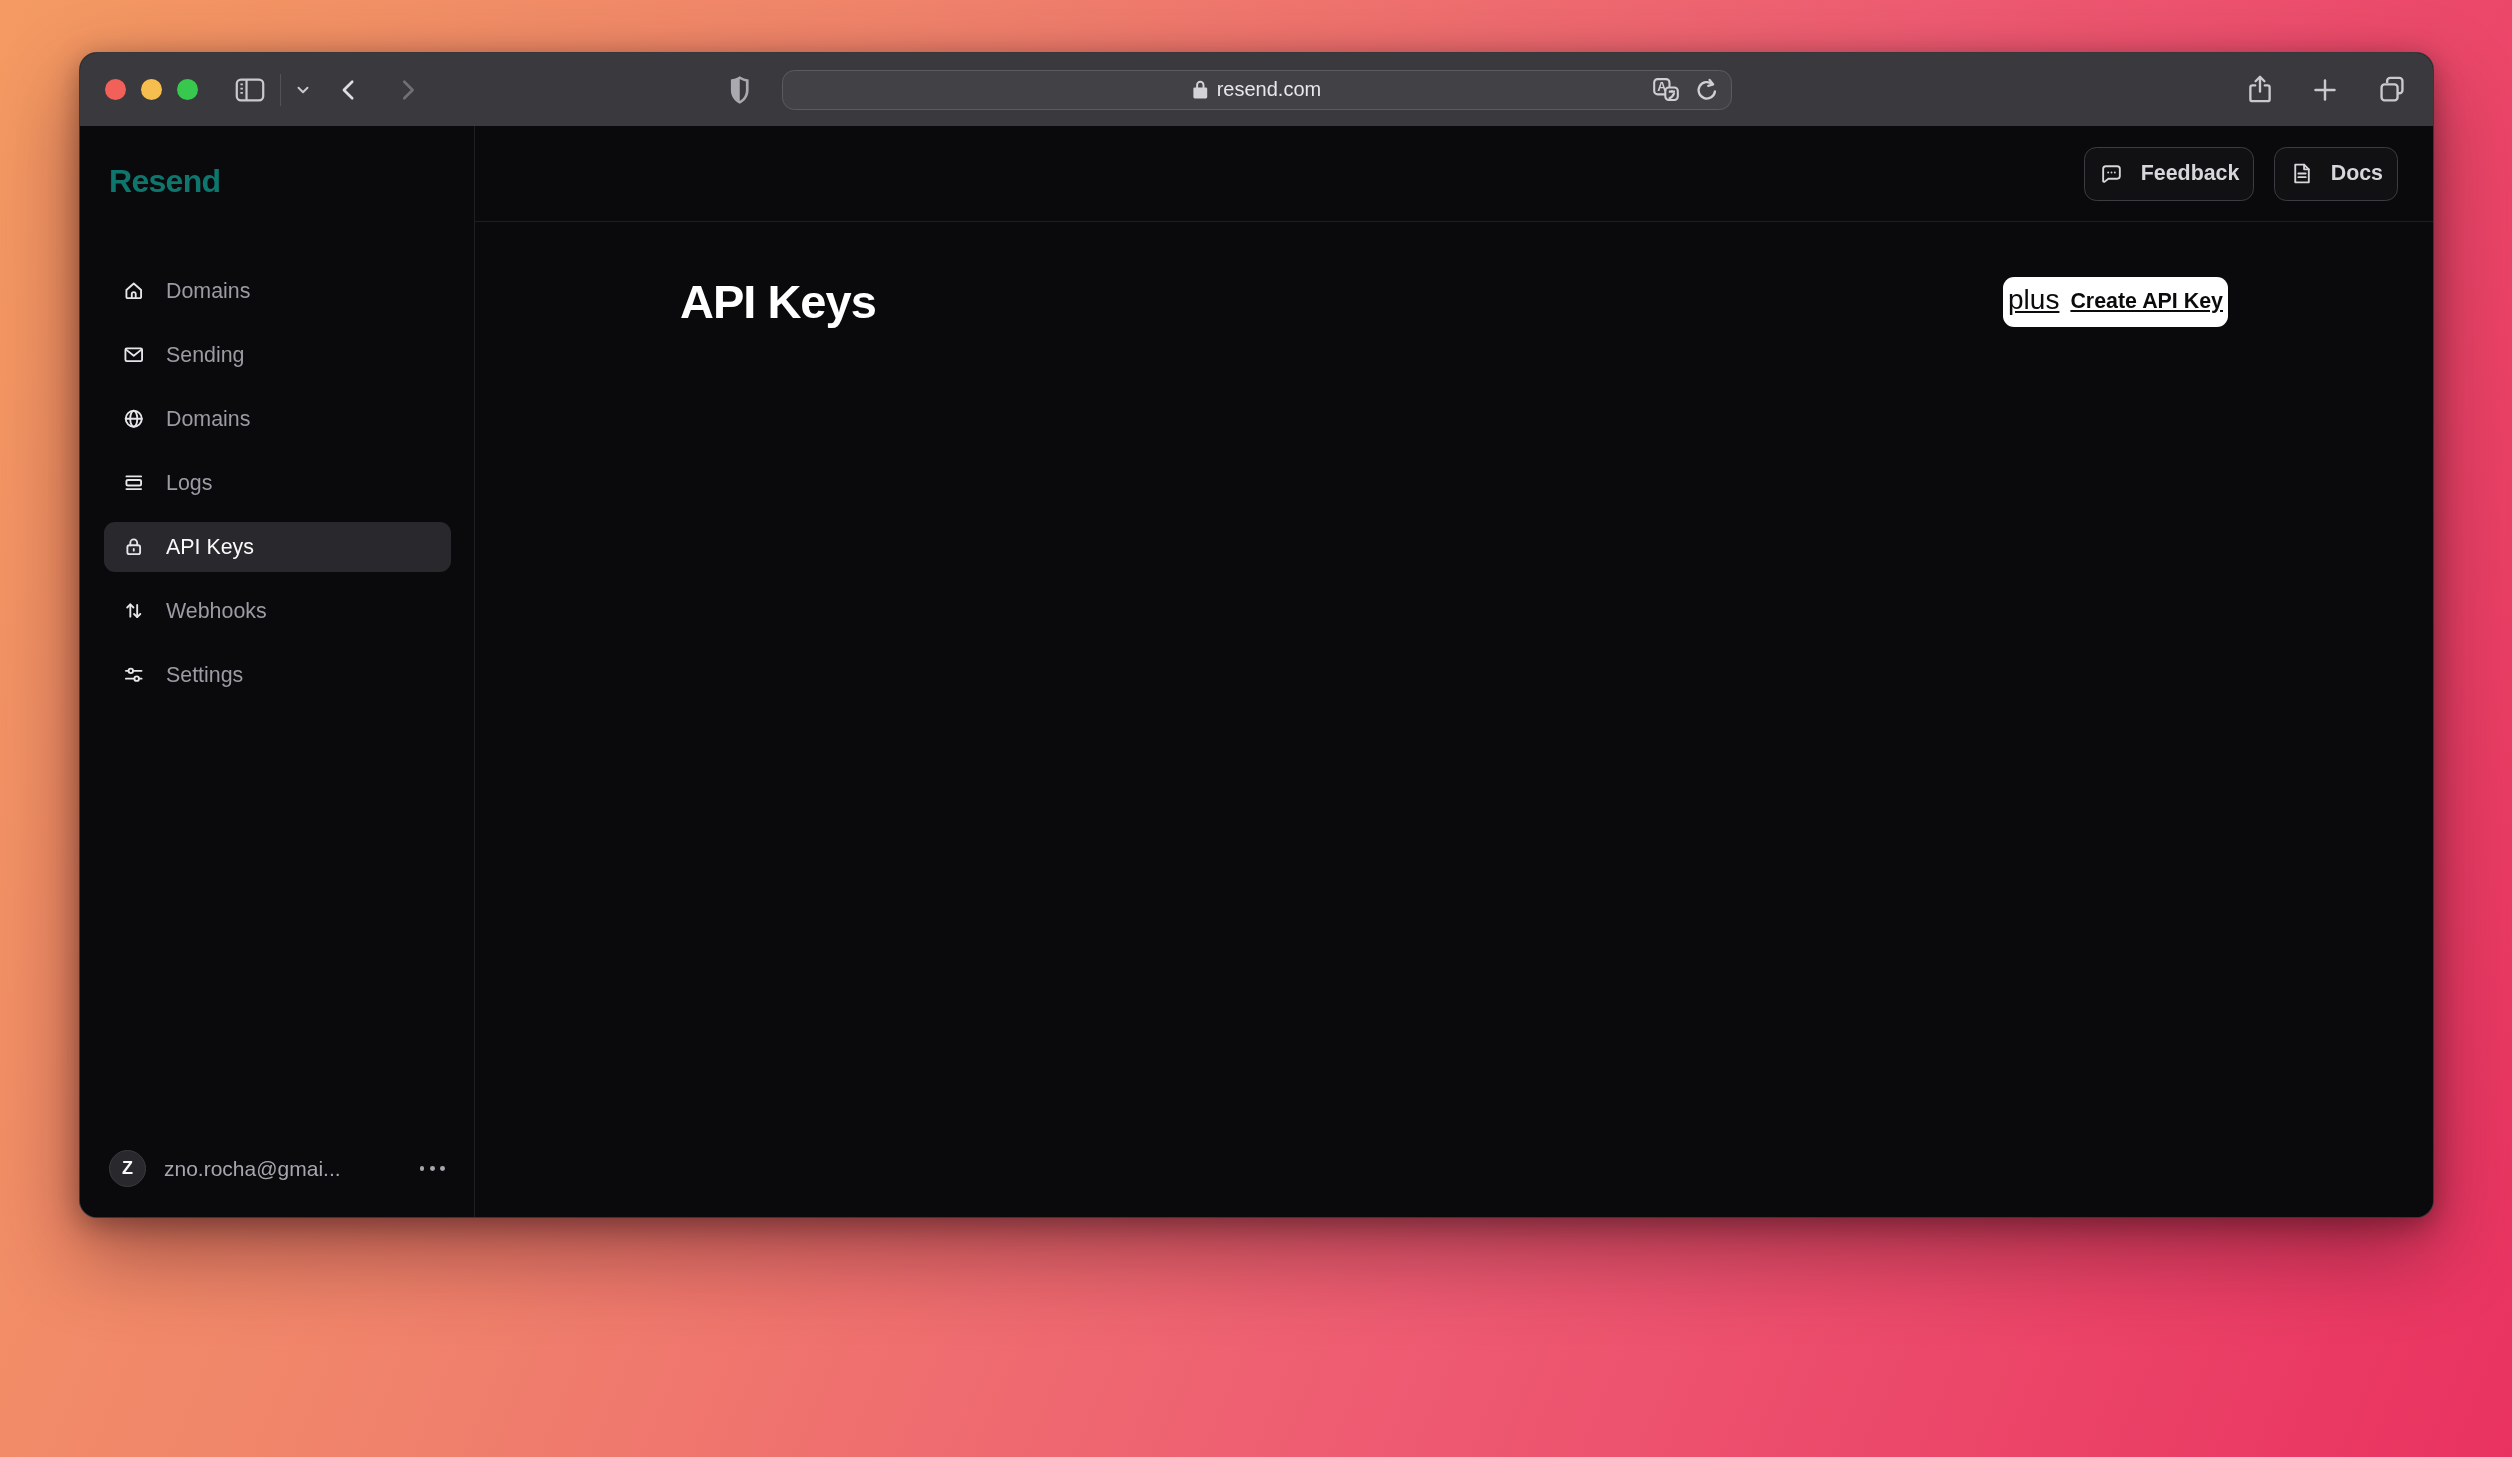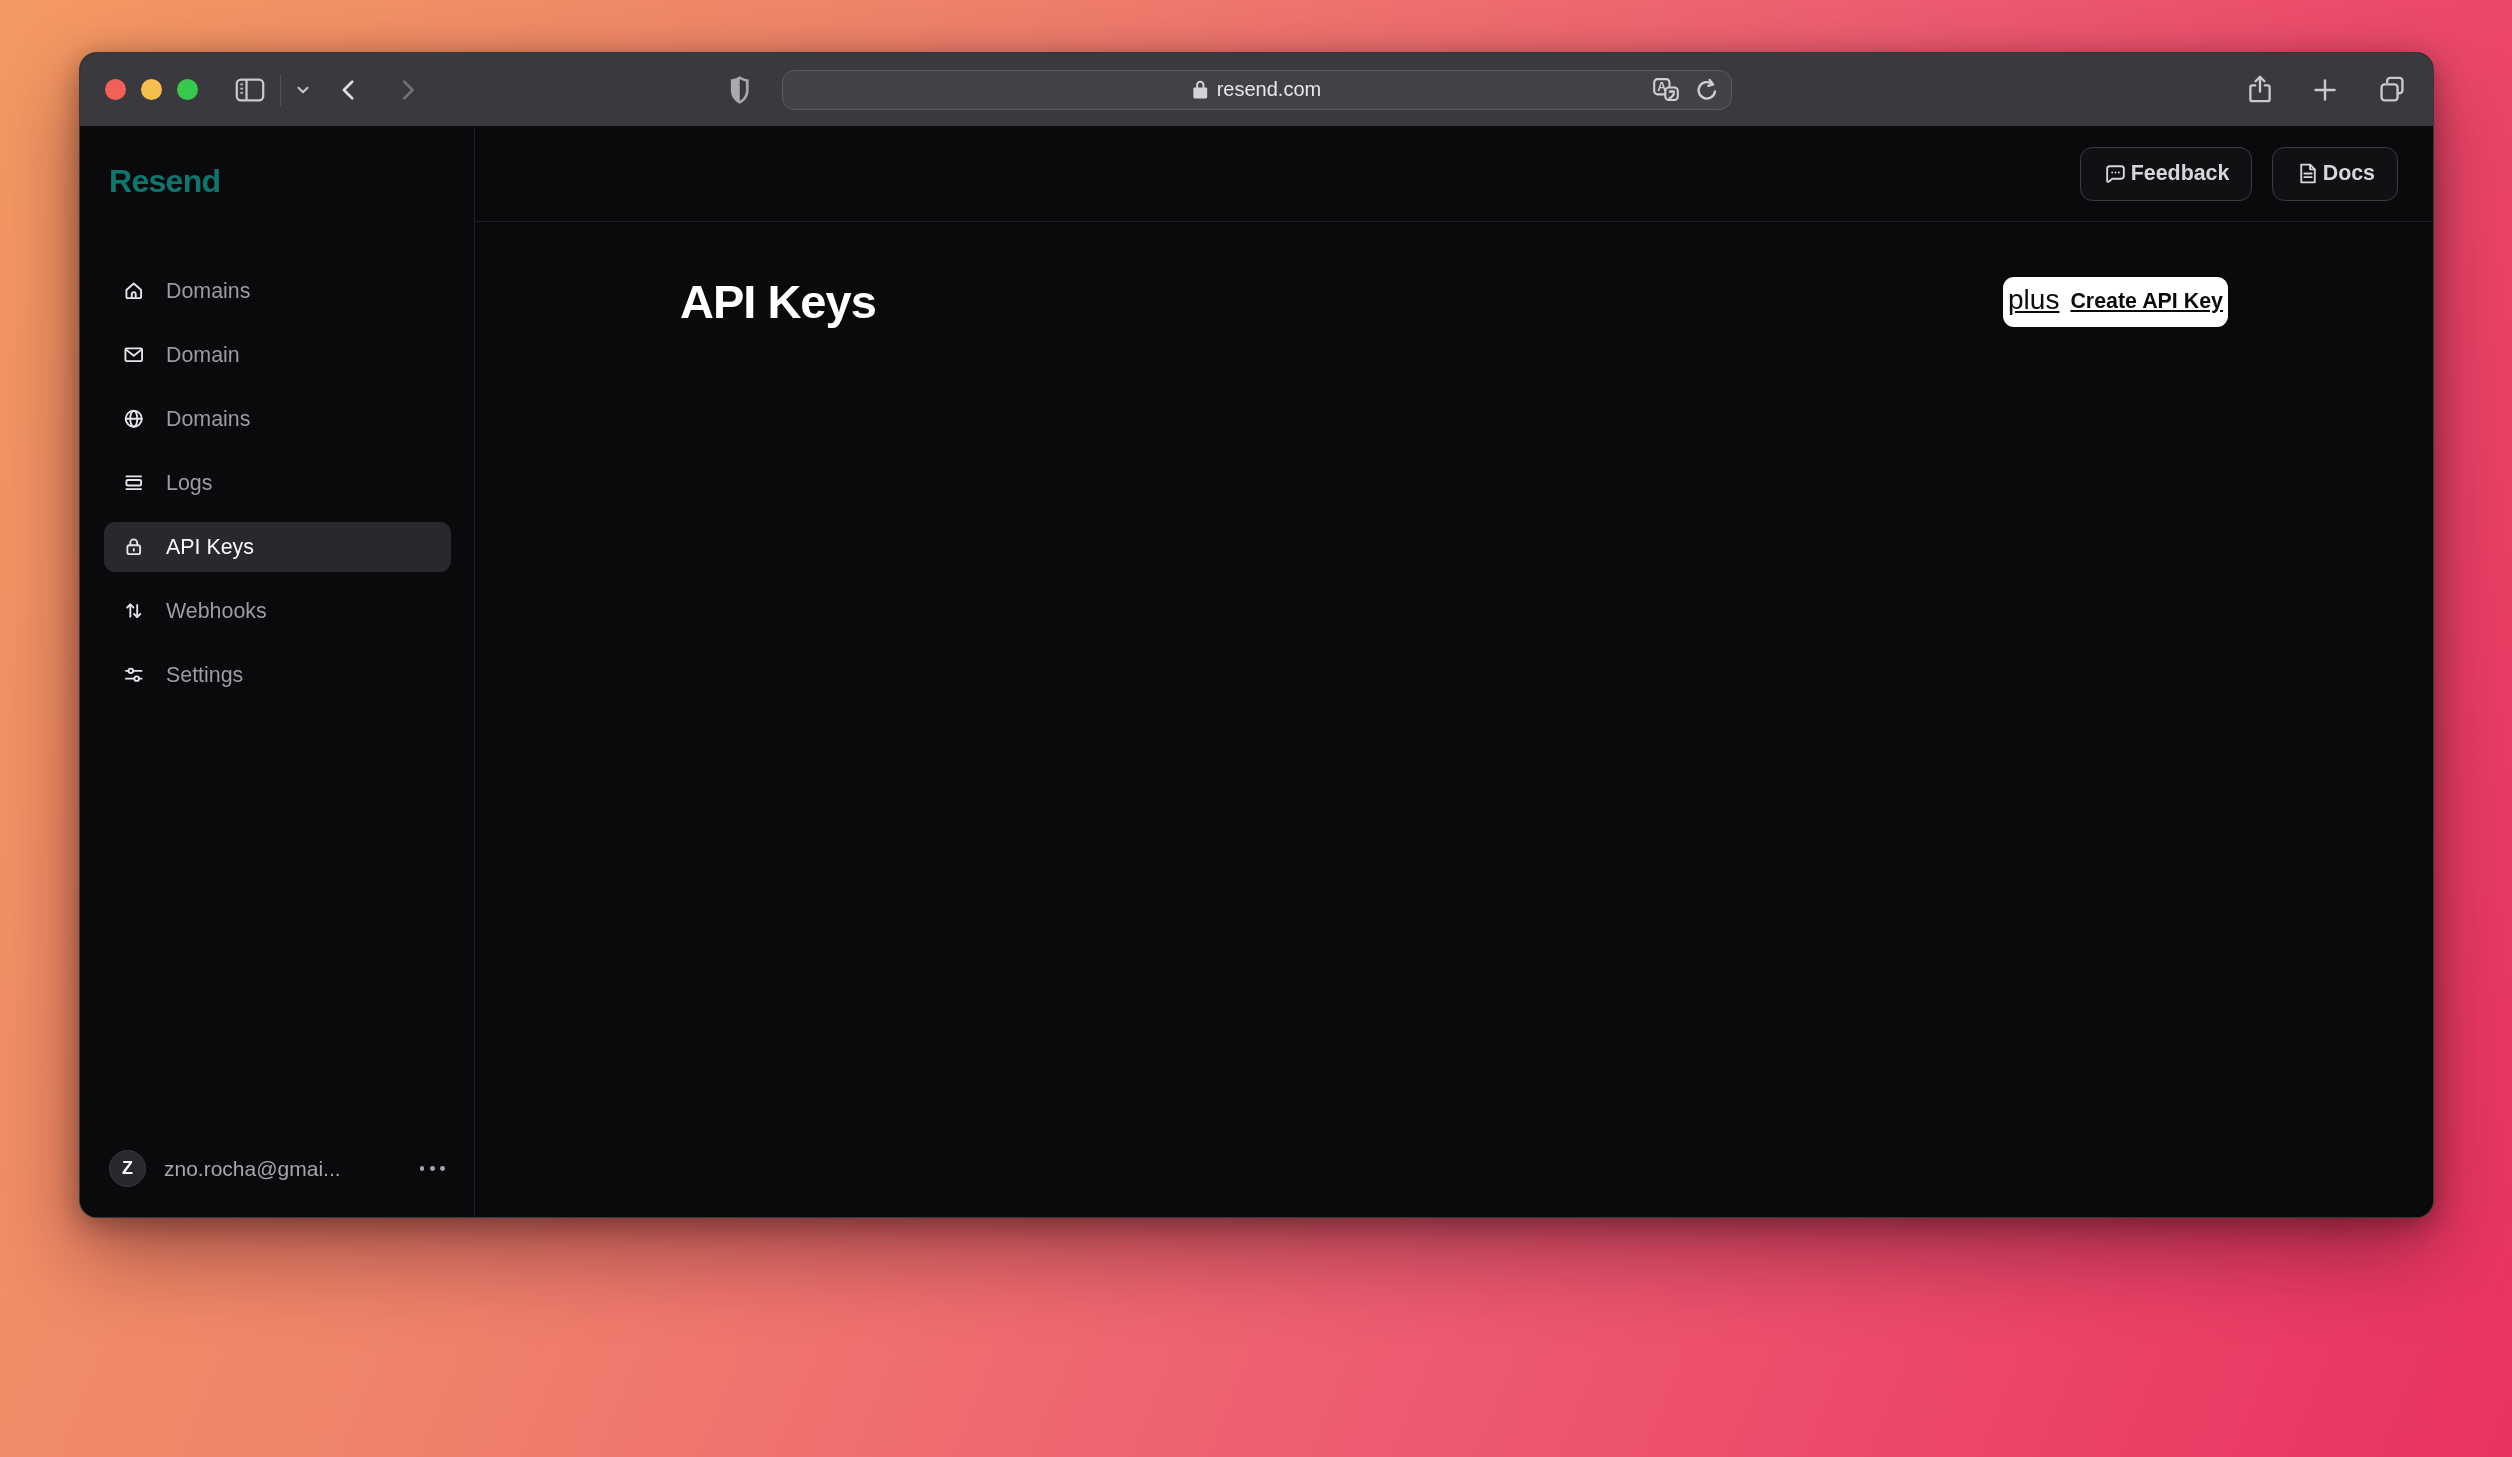--- a/index.html
+++ b/index.html
@@ -63,21 +63,21 @@
   .dots i { width:4.8px; height:4.8px; border-radius:50%; background:currentColor; display:block; }
   
   .main { flex:1; display:flex; flex-direction:column; min-width:0; }
   .main-header {
     height:96px; flex:0 0 auto; border-bottom:1.4px solid #1f1f23;
     display:flex; align-items:center; justify-content:flex-end; gap:19.3px; padding:0 35px;
   }
   .hbtn {
     height:54px; border-radius:12.4px; border:1.4px solid #3c3c42; background:#111114;
     color:#d6d6db; font-size:21.4px; font-weight:600; display:flex; align-items:center;
-    gap:3px; padding:0 22px; cursor:pointer;
+    gap:17px; padding:0 14px; cursor:pointer;
   }
   .hbtn .hico { display:flex; color:#d6d6db; }
   .content { width:1548px; margin:0 auto; }
   .title-row { margin-top:52px; display:flex; align-items:center; justify-content:space-between; }
   .page-title { color:#fff; font-size:47px; font-weight:800; letter-spacing:-1px; }
   .create-btn {
     height:50px; background:#ffffff; color:#0b0b0d; border:none; border-radius:11px;
     font-size:21.4px; font-weight:600; display:flex; align-items:center; gap:11px;
     padding:0 5px; cursor:pointer; font-family:inherit;text-decoration:underline;
   }
@@ -213,21 +213,21 @@
           <span>Domains</span>
         </div>
 
         <div class="nav-item">
           <span class="nico">
             <svg width="23.5" height="23.5" viewBox="0 0 24 24" fill="none" stroke="currentColor" stroke-width="1.9" stroke-linecap="round" stroke-linejoin="round">
               <rect x="3.5" y="5.5" width="17" height="13" rx="1.4"></rect>
               <polyline points="4.5,7 12,13 19.5,7"></polyline>
             </svg>
           </span>
-          <span>Domain</span>
+          <span>Sending</span>
         </div>
 
         <div class="nav-item">
           <span class="nico">
             <svg width="23.5" height="23.5" viewBox="0 0 24 24" fill="none" stroke="currentColor" stroke-width="1.9" stroke-linecap="round">
               <circle cx="12" cy="12" r="8.2"></circle>
               <ellipse cx="12" cy="12" rx="3.6" ry="8.2"></ellipse>
               <line x1="3.8" y1="12" x2="20.2" y2="12"></line>
             </svg>
           </span>

